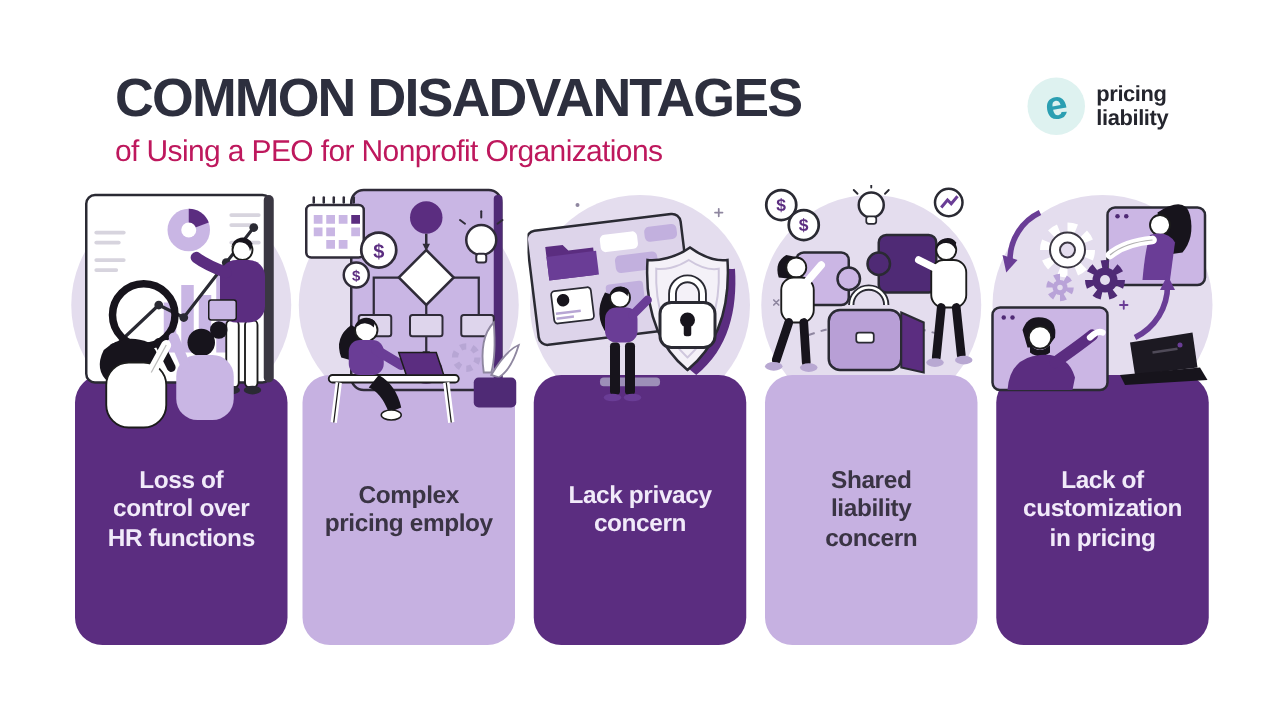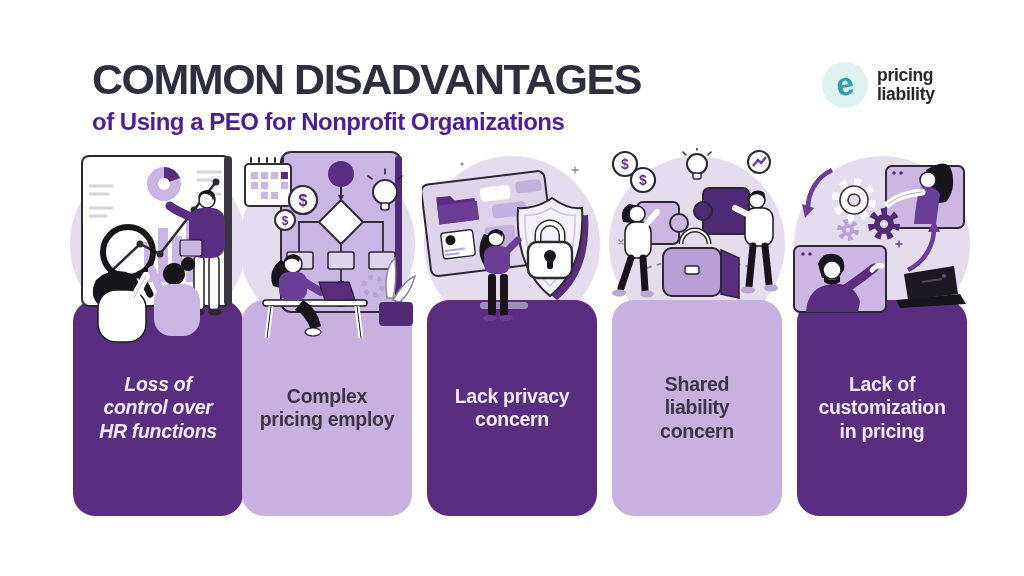--- a/index.html
+++ b/index.html
@@ -8,33 +8,33 @@
     position:relative; width:1024px; height:576px; background:#ffffff;
     overflow:hidden; font-family:"Liberation Sans", sans-serif; margin:0 auto;
   }
   
   .header { position:absolute; left:58px; top:58px;margin-left:34px; }
   .title {
     font-size:43px; font-weight:bold; letter-spacing:-1.5px;
     color:#2d2f3e; line-height:1;
   }
   .subtitle {
-    margin-top:9px; font-size:24px; font-weight:bold; letter-spacing:-0.5px;
-    color:#4c1d95; line-height:1;
+    margin-top:9px; font-size:24px; font-weight:normal; letter-spacing:-0.5px;
+    color:#be185d; line-height:1;
   }
   
   .logo { position:absolute; left:822px; top:62px; display:flex; align-items:center; gap:9px; }
   .logo-circle {
     width:46px; height:46px; border-radius:50%; background:#def2f0;
     display:flex; align-items:center; justify-content:center;
   }
   .logo-text { font-size:17.5px; font-weight:bold; color:#24252d; line-height:1.1; letter-spacing:-0.3px; }
   
   .col { position:absolute; top:148px; width:170px; height:372px; }
-  .col1{left:73px;font-style:italic;} .col2{left:242px;} .col3{left:427px;} .col4{left:612px;} .col5{left:797px;}
+  .col1{left:60px;} .col2{left:242px;} .col3{left:427px;} .col4{left:612px;} .col5{left:797px;}
   .backdrop {
     position:absolute; top:8px; left:-3px; width:176px; height:176px;
     border-radius:50%; background:#e4ddee; z-index:1;
   }
   .card {
     position:absolute; top:152px; left:0; width:170px; height:216px;
     border-radius:22px; z-index:2; display:flex; align-items:center; justify-content:center;
   }
   .card.dark  { background:#5b2d80; }
   .card.light { background:#c6b1e1; }

